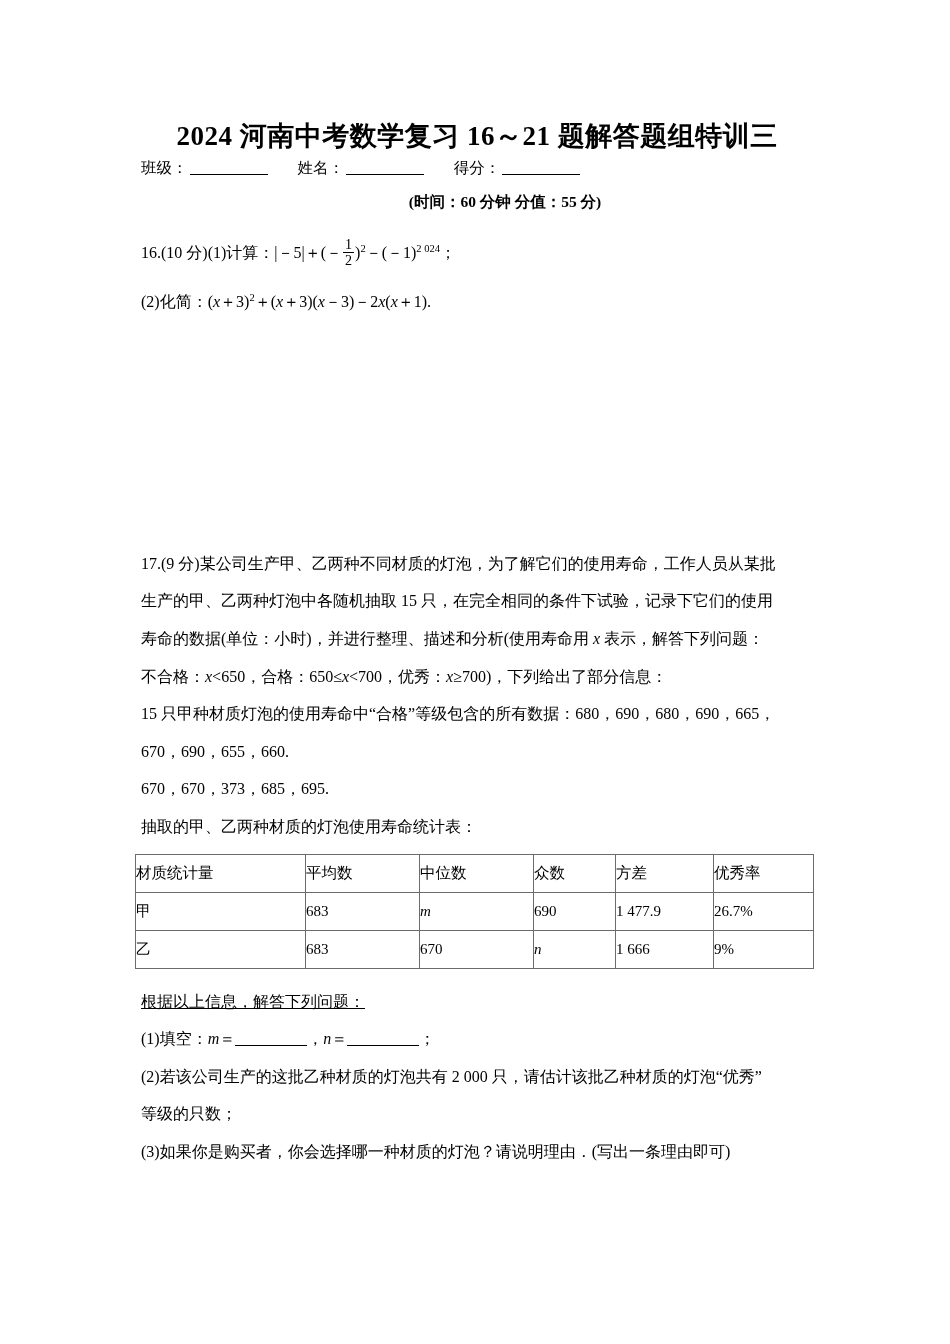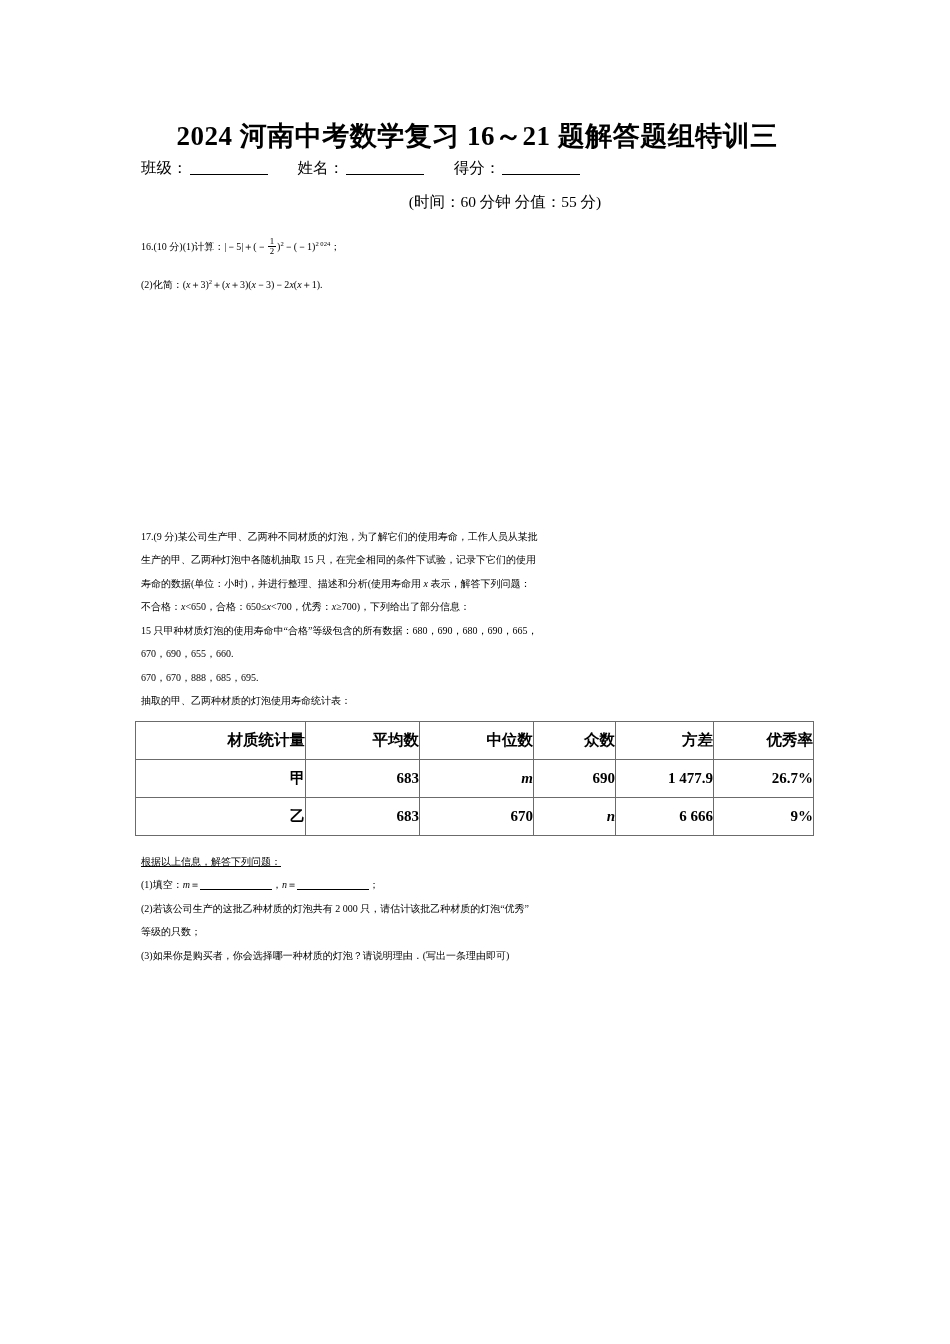--- a/index.html
+++ b/index.html
@@ -55,24 +55,25 @@
     vertical-align: -2px;
     margin-left: 2px;
   }
 
   .meta-line {
     margin-top: 13px;
     font-size: 15.5px;
     text-align: center;
     padding-left: 56px;
     white-space: nowrap;
-  }
-
-  
-  .q-block { font-size: 10px; }
+    font-weight: bold;
+  }
+
+  
+  .q-block { font-size: 16px; }
   .q-line {
     margin-top: 17px;
     line-height: 1.45;
   }
   .q17 .q-line {
     margin-top: 0;
     line-height: 2.35;
     text-align: justify;
   }
   .q16-first { margin-top: 24px; }
@@ -103,22 +104,22 @@
   
   .table-wrap { margin-top: 8px; margin-left: -6px; }
   table.stat {
     border-collapse: collapse;
     width: 678px;
     font-size: 15px;
     table-layout: fixed;
   }
   table.stat td, table.stat th {
     border: 1px solid #6b6b6b;
-    text-align: right;
-    font-weight: bold;
+    text-align: left;
+    font-weight: normal;
     height: 37px;
     padding: 0;
     font-family: "Liberation Serif", "DejaVu Serif", serif;
   }
   table.stat th { font-size: 15.5px; }
   col.c0 { width: 170px; }
   col.c1 { width: 114px; }
   col.c2 { width: 114px; }
   col.c3 { width: 82px; }
   col.c4 { width: 98px; }
@@ -166,21 +167,21 @@
     <div class="spacer-work"></div>
 
     <div class="q-block q17">
       <div class="q-line">17.(9 分)某公司生产甲、乙两种不同材质的灯泡，为了解它们的使用寿命，工作人员从某批</div>
       <div class="q-line">生产的甲、乙两种灯泡中各随机抽取 15 只，在完全相同的条件下试验，记录下它们的使用</div>
       <div class="q-line"><span>寿命的数据(单位：小时)，并进行整理、描述和分析(使用寿命用 </span><i class="math">x</i><span> 表示，解答下列问题：</span></div>
       <div class="q-line"><span>不合格：</span><i class="math">x</i><span>&lt;650，合格：650≤</span><i class="math">x</i><span>&lt;700，优秀：</span><i class="math">x</i><span>≥700)，下列给出了部分信息：</span></div>
 
       <div class="q-line">15 只甲种材质灯泡的使用寿命中“合格”等级包含的所有数据：680，690，680，690，665，</div>
       <div class="q-line">670，690，655，660.</div>
-      <div class="q-line">670，670，888，685，695.</div>
+      <div class="q-line">670，670，373，685，695.</div>
       <div class="q-line">抽取的甲、乙两种材质的灯泡使用寿命统计表：</div>
     </div>
 
     <div class="table-wrap">
       <table class="stat">
         <colgroup>
           <col class="c0">
             <col class="c1">
             <col class="c2">
             <col class="c3">
@@ -204,21 +205,21 @@
             <td><i class="math">m</i></td>
             <td>690</td>
             <td>1 477.9</td>
             <td>26.7%</td>
           </tr>
           <tr>
             <td>乙</td>
             <td>683</td>
             <td>670</td>
             <td><i class="math">n</i></td>
-            <td>6 666</td>
+            <td>1 666</td>
             <td>9%</td>
           </tr>
         </tbody>
       </table>
     </div>
 
     <div class="q-block q17 after-table">
       <div class="q-line">根据以上信息，解答下列问题：</div>
       <div class="q-line"><span>(1)填空：</span><i class="math">m</i><span>＝</span><span class="fill-blank"></span><span>，</span><i class="math">n</i><span>＝</span><span class="fill-blank"></span><span>；</span></div>
       <div class="q-line">(2)若该公司生产的这批乙种材质的灯泡共有 2 000 只，请估计该批乙种材质的灯泡“优秀”</div>

